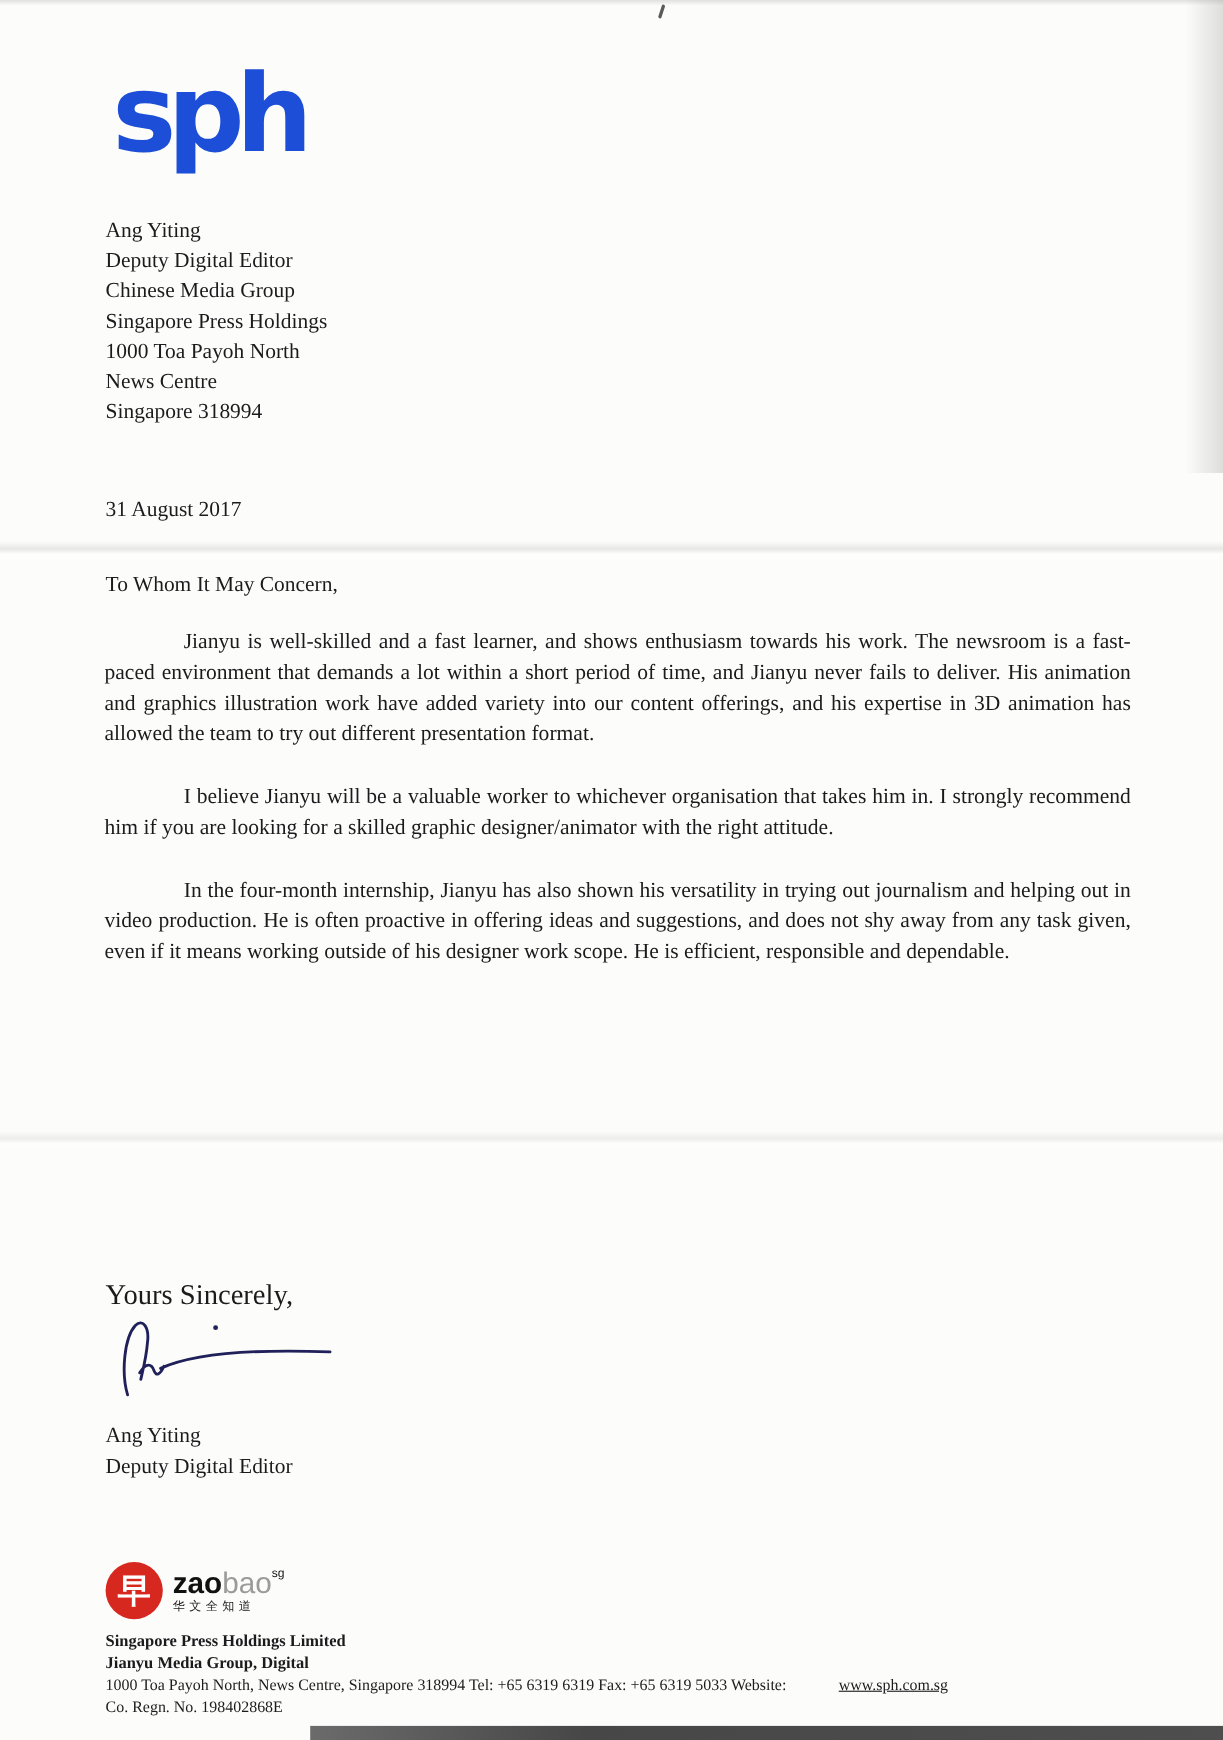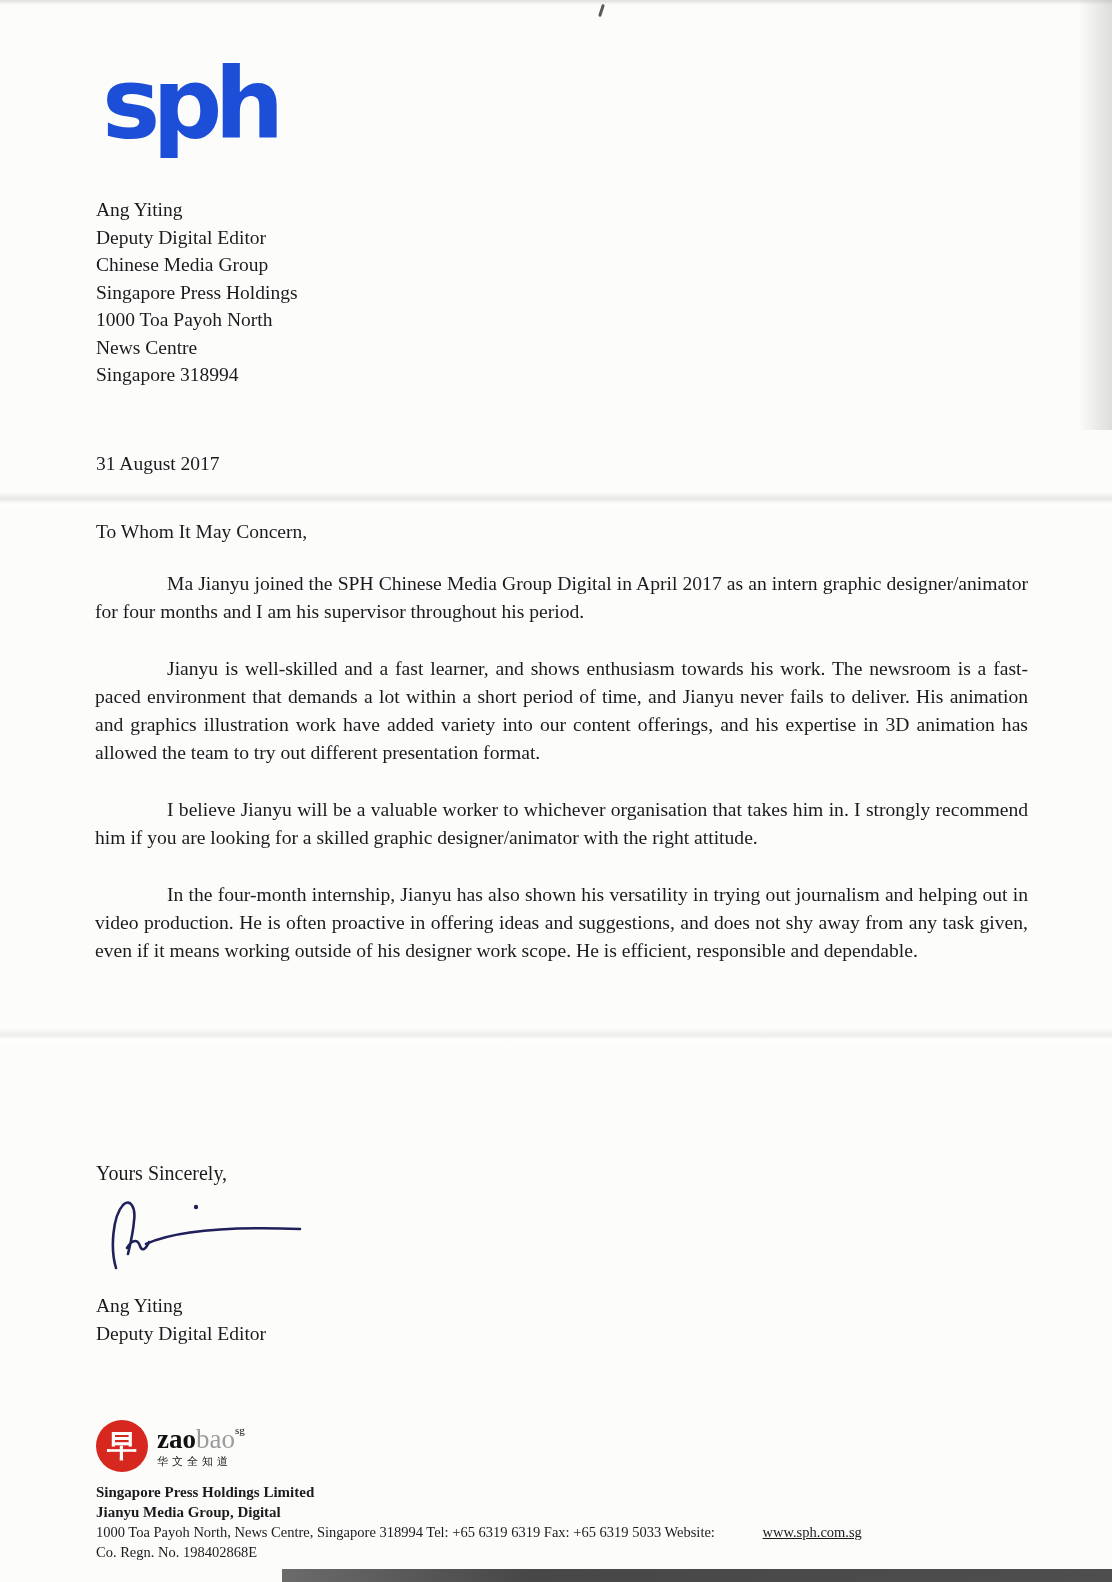--- a/index.html
+++ b/index.html
@@ -19,35 +19,35 @@
   .address-block { position:absolute; left:96px; top:196px; font-size:19.5px; line-height:27.5px; }
 
   .date-line   { position:absolute; left:96px; top:440px; font-size:19.5px;margin-top:13px; }
   .salutation  { position:absolute; left:96px; top:521px; font-size:19.5px; }
 
   
   .body-text { position:absolute; left:95px; top:570px; width:933px; font-size:19.6px; line-height:28px; }
   .body-text p { text-indent:72px; text-align:justify; margin-bottom:29px; }
   .body-text p:last-child { margin-bottom:0; }
 
-  .closing     { position:absolute; left:96px; top:1162px; font-size:20px; }
+  .closing     { position:absolute; left:96px; top:1162px; font-size:26px; }
   .signature   { position:absolute; left:100px; top:1196px; }
   .signer-block{ position:absolute; left:96px; top:1292px; font-size:19.5px; line-height:28px; }
 
   
   .footer { position:absolute; left:96px; top:1420px; width:920px; }
   .zb-row { display:flex; align-items:center; margin-bottom:10px; }
   .zb-circle {
     width:52px; height:52px; border-radius:50%;
     background:#d6281e; color:#fff;
     display:flex; align-items:center; justify-content:center;
     font-family:"DejaVu Sans", sans-serif; font-weight:bold; font-size:30px;
     flex:0 0 52px;
   }
-  .zb-wordmark { margin-left:9px; font-family:Liberation Serif, serif; line-height:1; }
+  .zb-wordmark { margin-left:9px; font-family:Liberation Sans, sans-serif; line-height:1; }
   .zb-bold  { font-weight:bold; color:#111; font-size:27px; }
   .zb-light { font-weight:normal; color:#9b9b9b; font-size:27px; }
   .zb-sup   { font-size:11px; color:#111; vertical-align:14px; }
   .zb-tagline { font-size:11px; letter-spacing:4px; color:#222; margin-top:3px; }
 
   .f-bold { font-weight:bold; font-size:15px; line-height:20px; }
   .f-line { font-size:14.5px; line-height:20px; }
   .f-link { text-decoration:underline;margin-left:44px; }
 
   
@@ -80,21 +80,20 @@
     <div>1000 Toa Payoh North</div>
     <div>News Centre</div>
     <div>Singapore 318994</div>
   </div>
 
   <div class="date-line">31 August 2017</div>
 
   <div class="salutation">To Whom It May Concern,</div>
 
   <div class="body-text">
-    <p>Ma Jianyu joined the SPH Chinese Media Group Digital in April 2017 as an intern graphic designer/animator for four months and I am his supervisor throughout his period.</p>
     <p>Jianyu is well-skilled and a fast learner, and shows enthusiasm towards his work. The newsroom is a fast-paced environment that demands a lot within a short period of time, and Jianyu never fails to deliver. His animation and graphics illustration work have added variety into our content offerings, and his expertise in 3D animation has allowed the team to try out different presentation format.</p>
     <p>I believe Jianyu will be a valuable worker to whichever organisation that takes him in. I strongly recommend him if you are looking for a skilled graphic designer/animator with the right attitude.</p>
     <p>In the four-month internship, Jianyu has also shown his versatility in trying out journalism and helping out in video production. He is often proactive in offering ideas and suggestions, and does not shy away from any task given, even if it means working outside of his designer work scope. He is efficient, responsible and dependable.</p>
   </div>
 
   <div class="closing">Yours Sincerely,</div>
 
   <svg class="signature" width="220" height="80" viewBox="0 0 220 80">
     <path d="M16,72 C10,52 13,20 23,9 C30,2 36,11 34,25 C33,38 30,49 28,58
              M27,52 C33,42 38,44 40,50 C42,56 46,53 49,46

